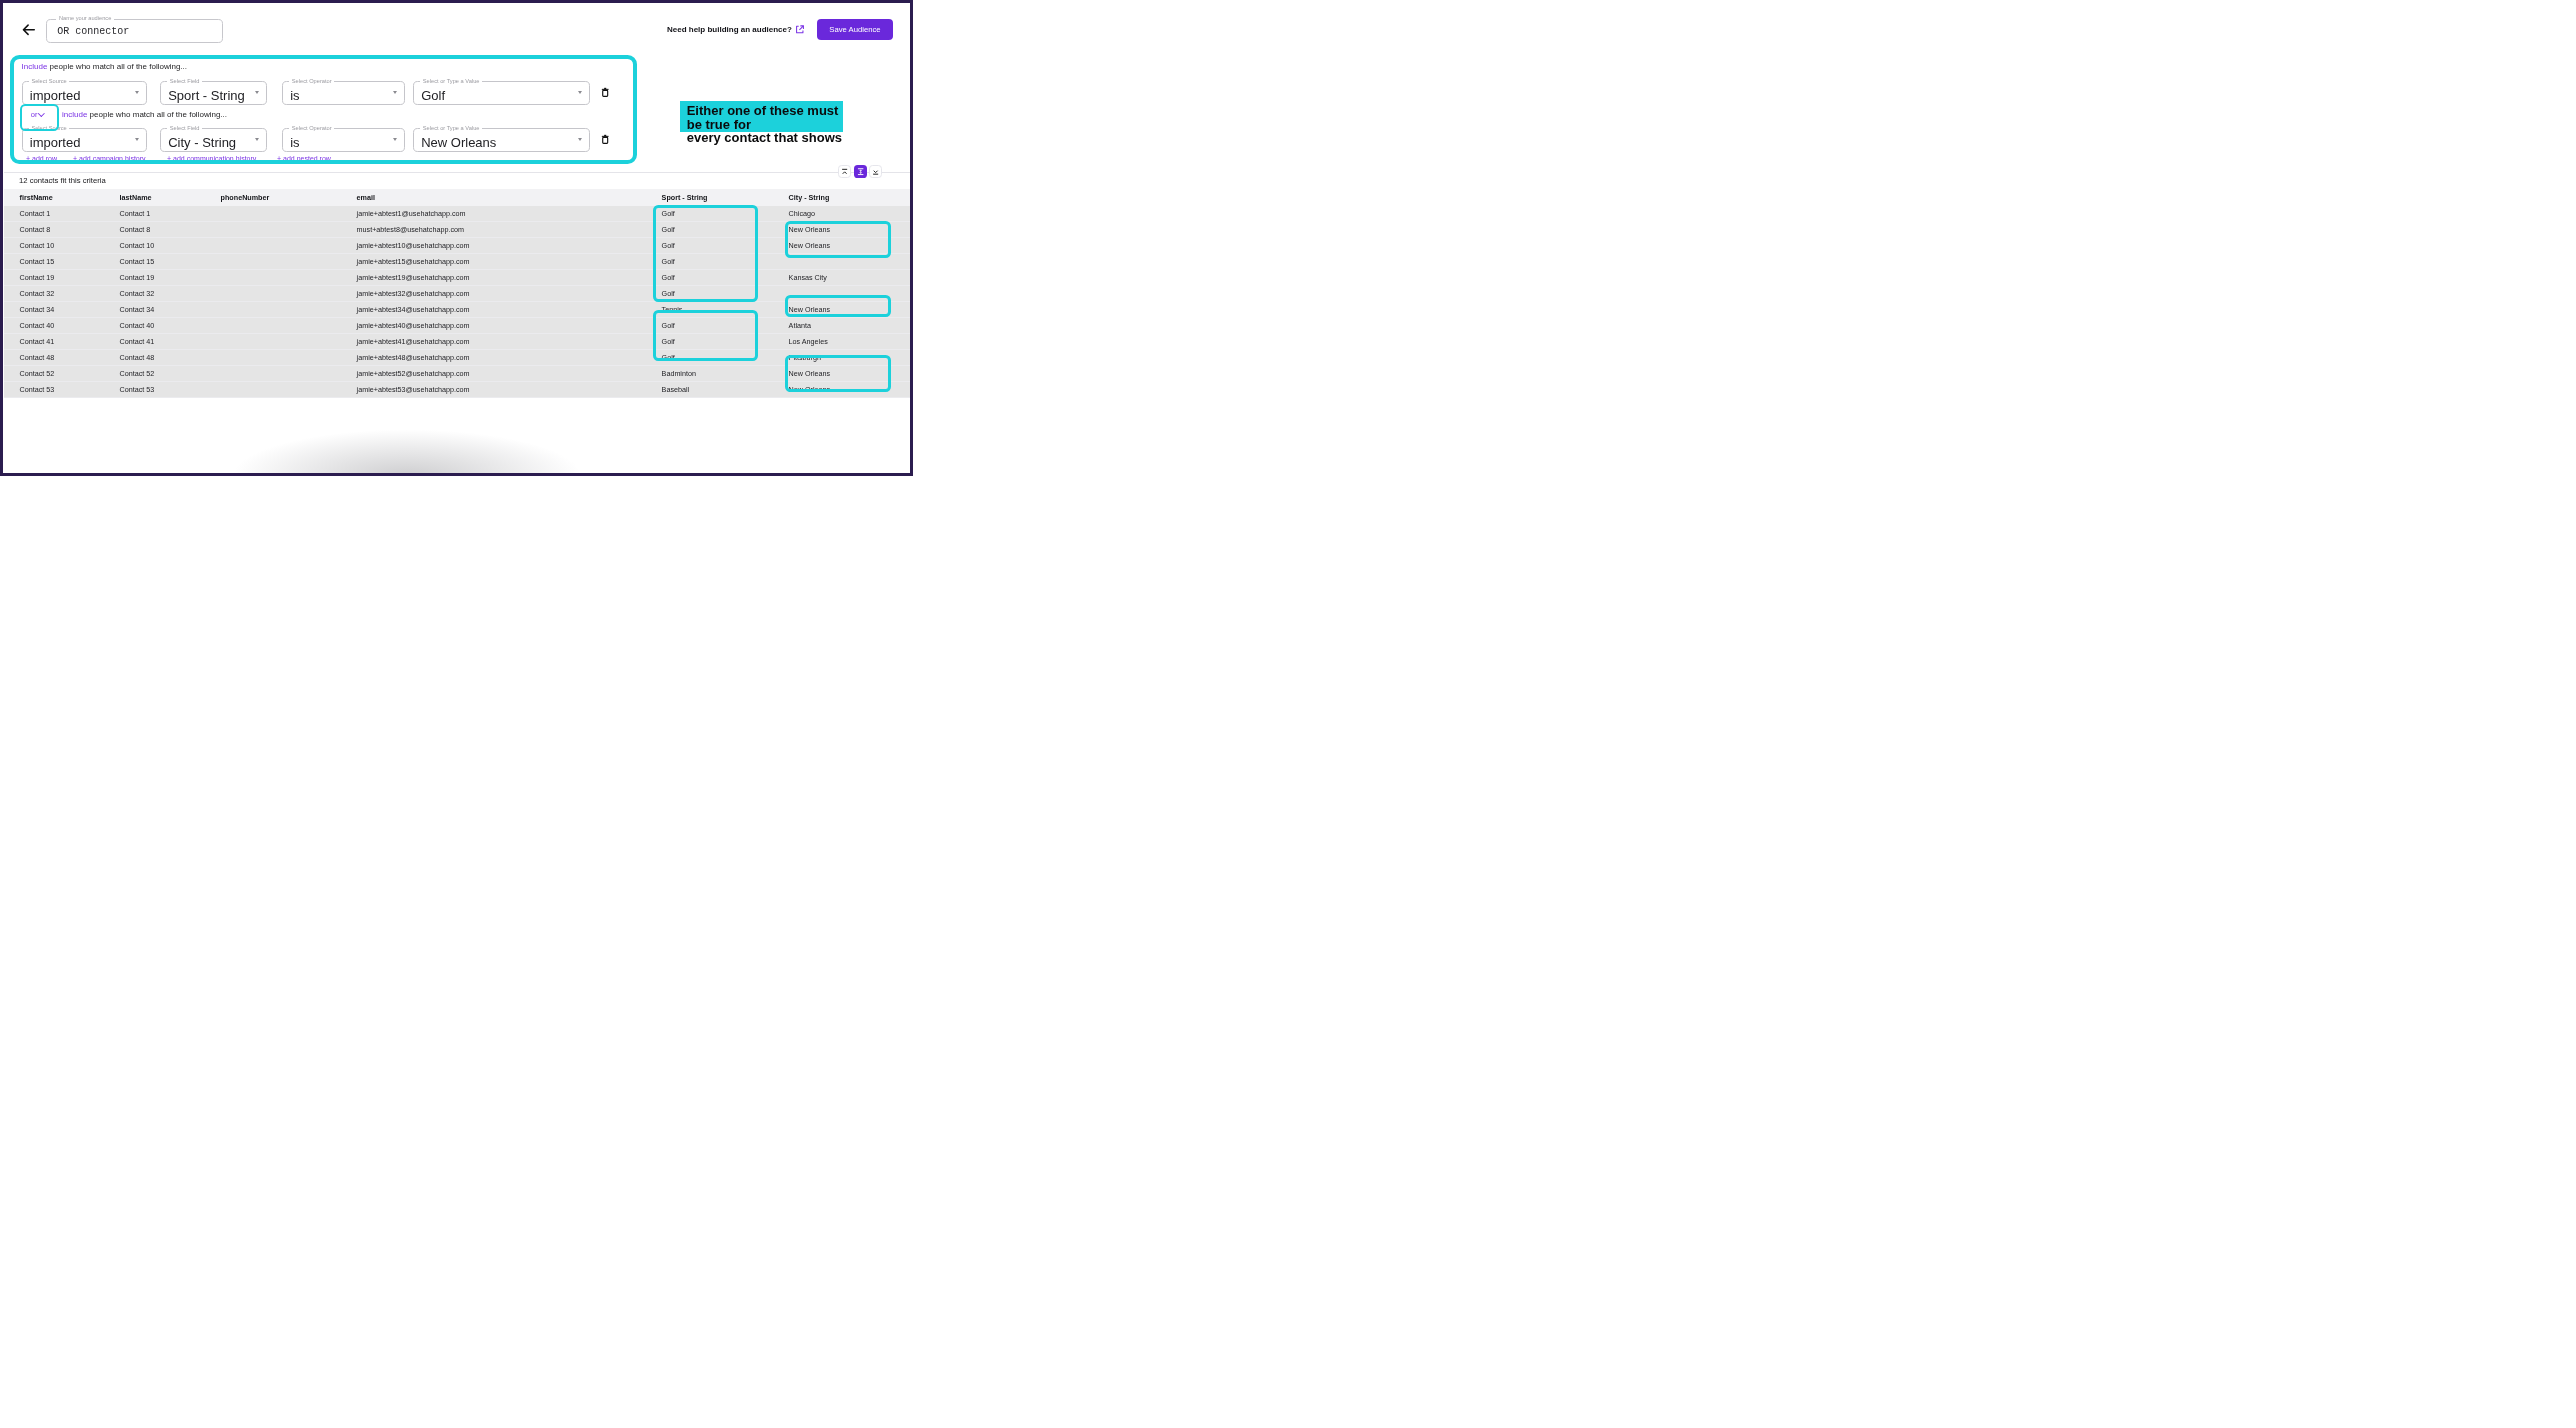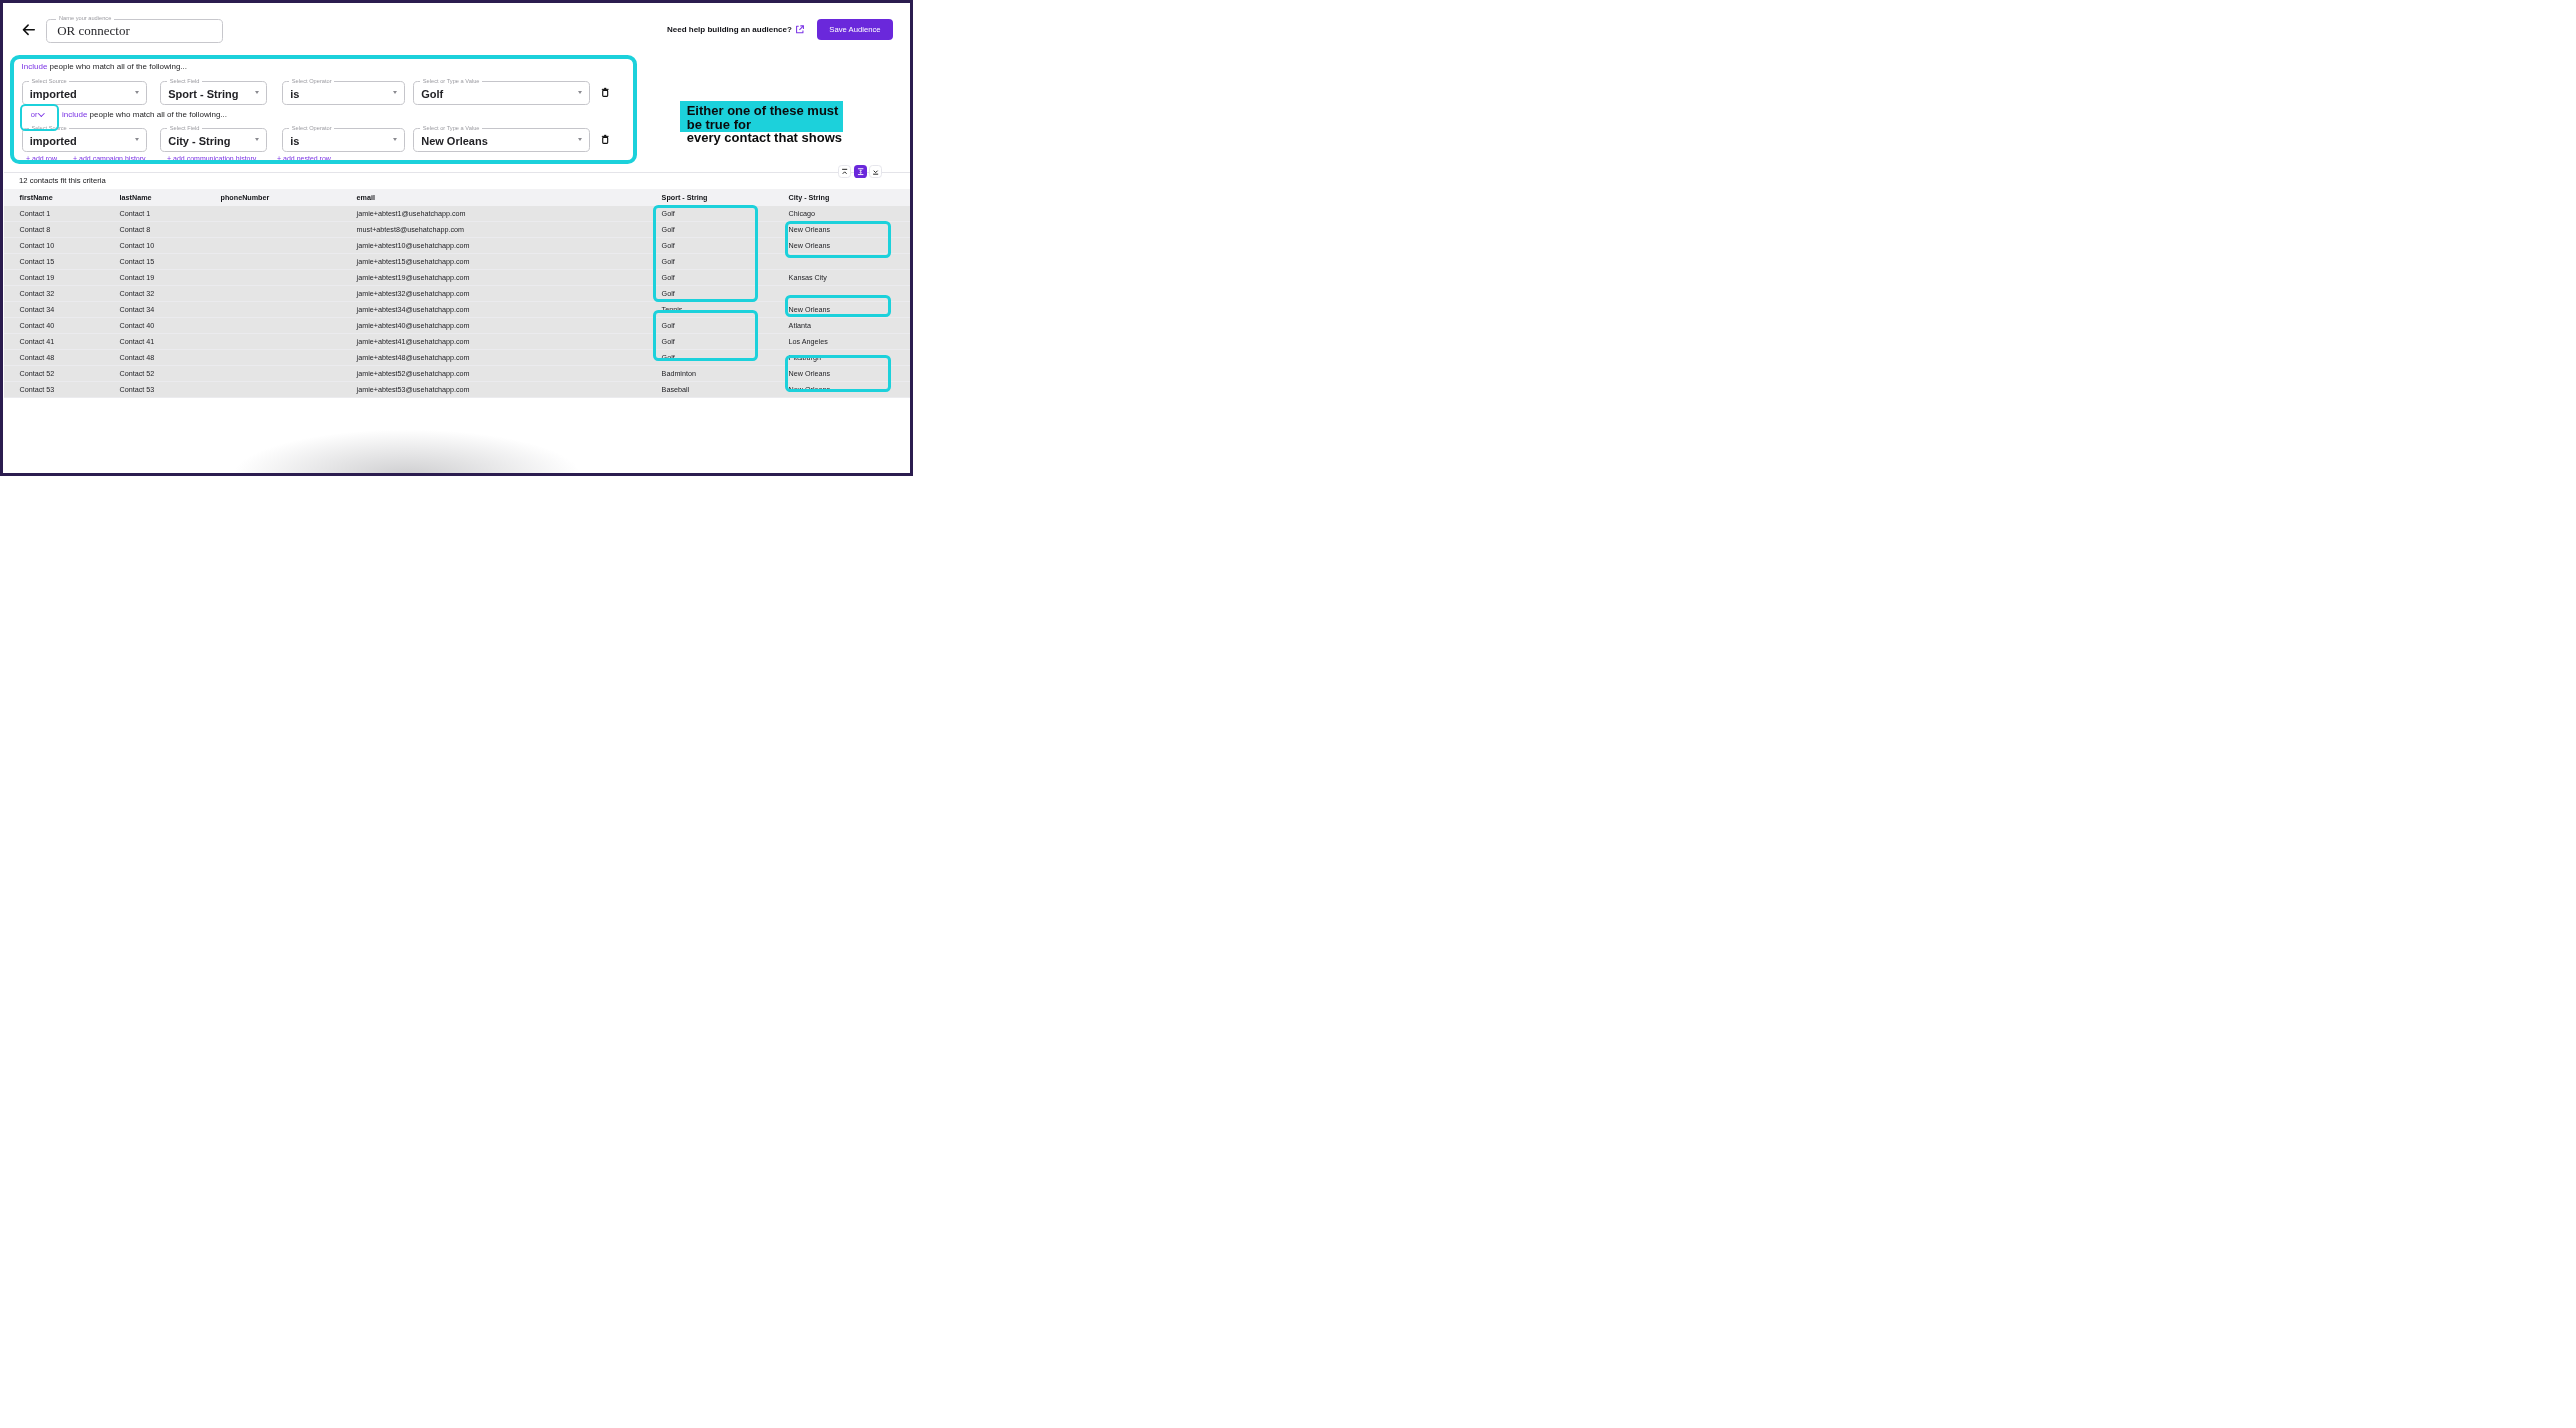--- a/index.html
+++ b/index.html
@@ -6,31 +6,31 @@
   body{width:913px;height:476px;position:relative;overflow:hidden;
        font-family:"Liberation Sans", sans-serif;color:#1d1d22;}
   .abs{position:absolute;}
   
   #frame{position:absolute;inset:0;border:3.6px solid #2B1C4F;pointer-events:none;z-index:60;}
   
   #back-btn{left:20.6px;top:21.6px;width:16.5px;height:16.5px;cursor:pointer;z-index:2;}
   #name-box{left:46px;top:18.5px;width:175px;height:22px;border:0.5px solid #c7c7cc;border-radius:4.6px;background:#fff;}
   #name-box .flabel{position:absolute;top:-4.1px;left:9.3px;background:#fff;padding:0 2.6px;font-size:5.7px;color:#9b9ba1;}
   #name-input{position:absolute;left:8.2px;top:4.6px;width:155px;height:12.4px;border:none;outline:none;
-              font-family:Liberation Serif, serif;font-size:13px;color:#28282c;background:transparent;}
+              font-family:Liberation Mono, monospace;font-size:10px;color:#28282c;background:transparent;}
   #help-text{left:667px;top:25px;font-size:8px;font-weight:bold;color:#121217;cursor:pointer;}
   #ext-link{left:794px;top:24px;width:11.3px;height:11.3px;cursor:pointer;}
   #save-btn{left:817px;top:18.5px;width:76px;height:21px;border-radius:4.1px;background:#6A28DB;color:#fff;
             font-size:7.7px;display:flex;align-items:center;justify-content:center;cursor:pointer;}
   
   .fline{font-size:8px;color:#1d1d1f;}
   .purple{color:#7A33E5;}
   .selbox{position:absolute;height:21.6px;border:0.5px solid #c5c5ca;border-radius:4.6px;background:#fff;}
   .selbox .flabel{position:absolute;top:-4.1px;left:6.2px;background:#fff;padding:0 2.6px;font-size:5.7px;color:#9b9ba1;white-space:nowrap;}
-  .selbox .val{position:absolute;left:7.2px;top:5.7px;font-size:11px;color:#222226;white-space:nowrap;font-weight:bold;}
+  .selbox .val{position:absolute;left:7.2px;top:5.7px;font-size:13px;color:#222226;white-space:nowrap;}
   .selbox .arrow{position:absolute;right:6.7px;top:9.3px;width:0;height:0;
                  border-left:2.8px solid transparent;border-right:2.8px solid transparent;border-top:3.6px solid #8a8a90;}
   .trash{position:absolute;width:12.4px;height:12.4px;cursor:pointer;}
   #include-line1{left:21.6px;top:62px;}
   #row1-source{left:21.6px;top:81px;width:123px;}
   #row1-field{left:160px;top:81px;width:105px;}
   #row1-op{left:282px;top:81px;width:121px;}
   #row1-val{left:413px;top:81px;width:175px;}
   #row1-trash{left:599px;top:86px;}
   #or-box{left:23px;top:107px;width:28px;height:15.5px;background:#fff;display:flex;align-items:center;

